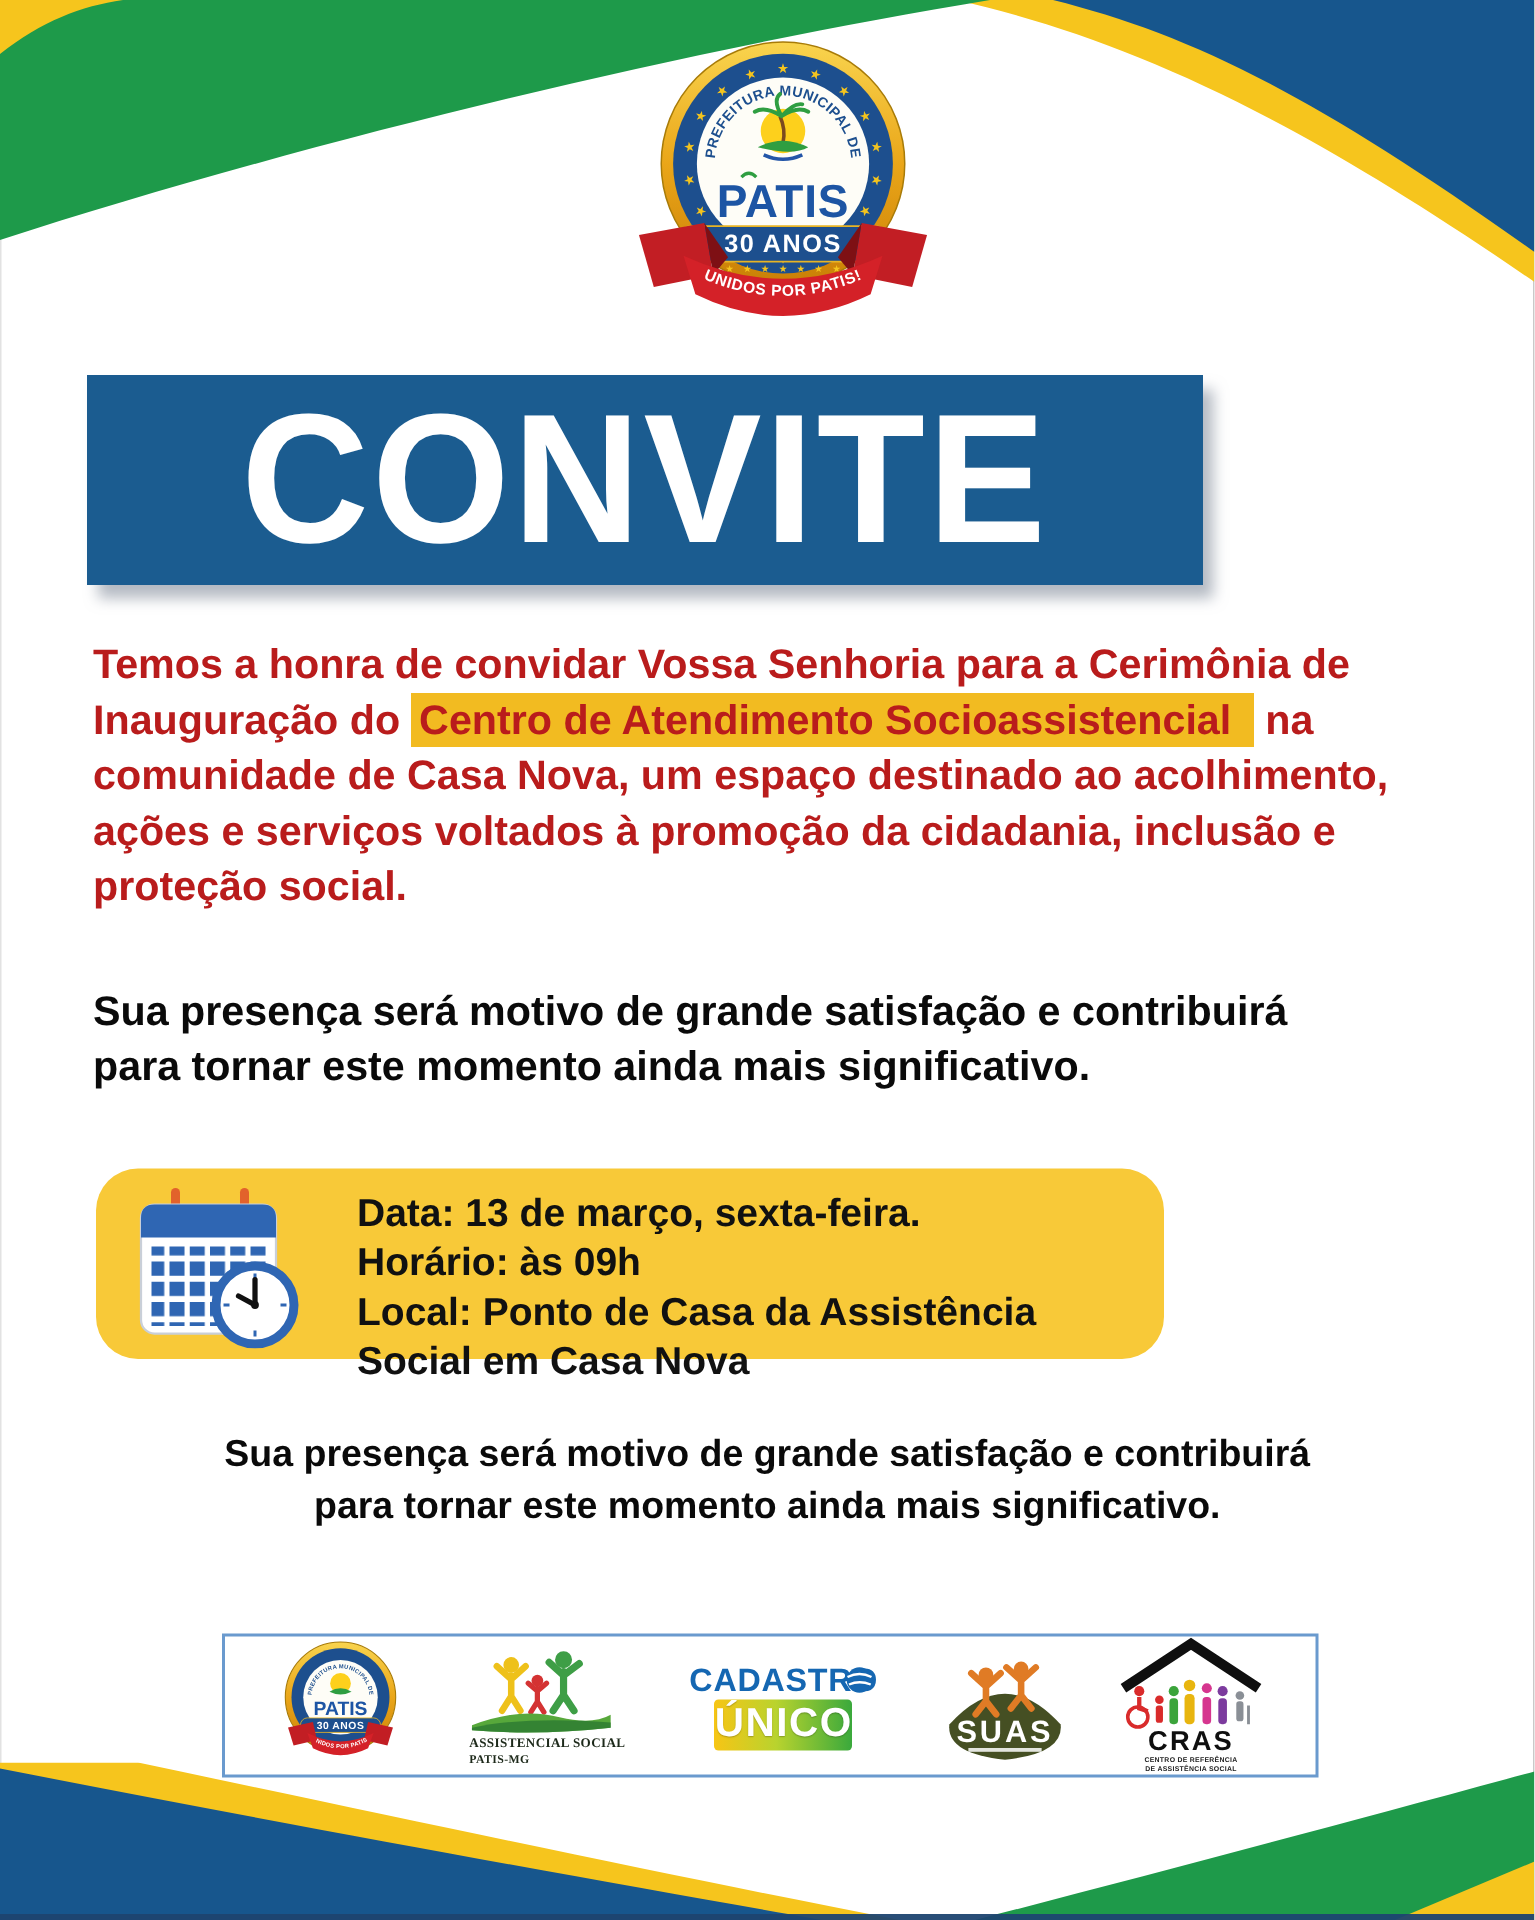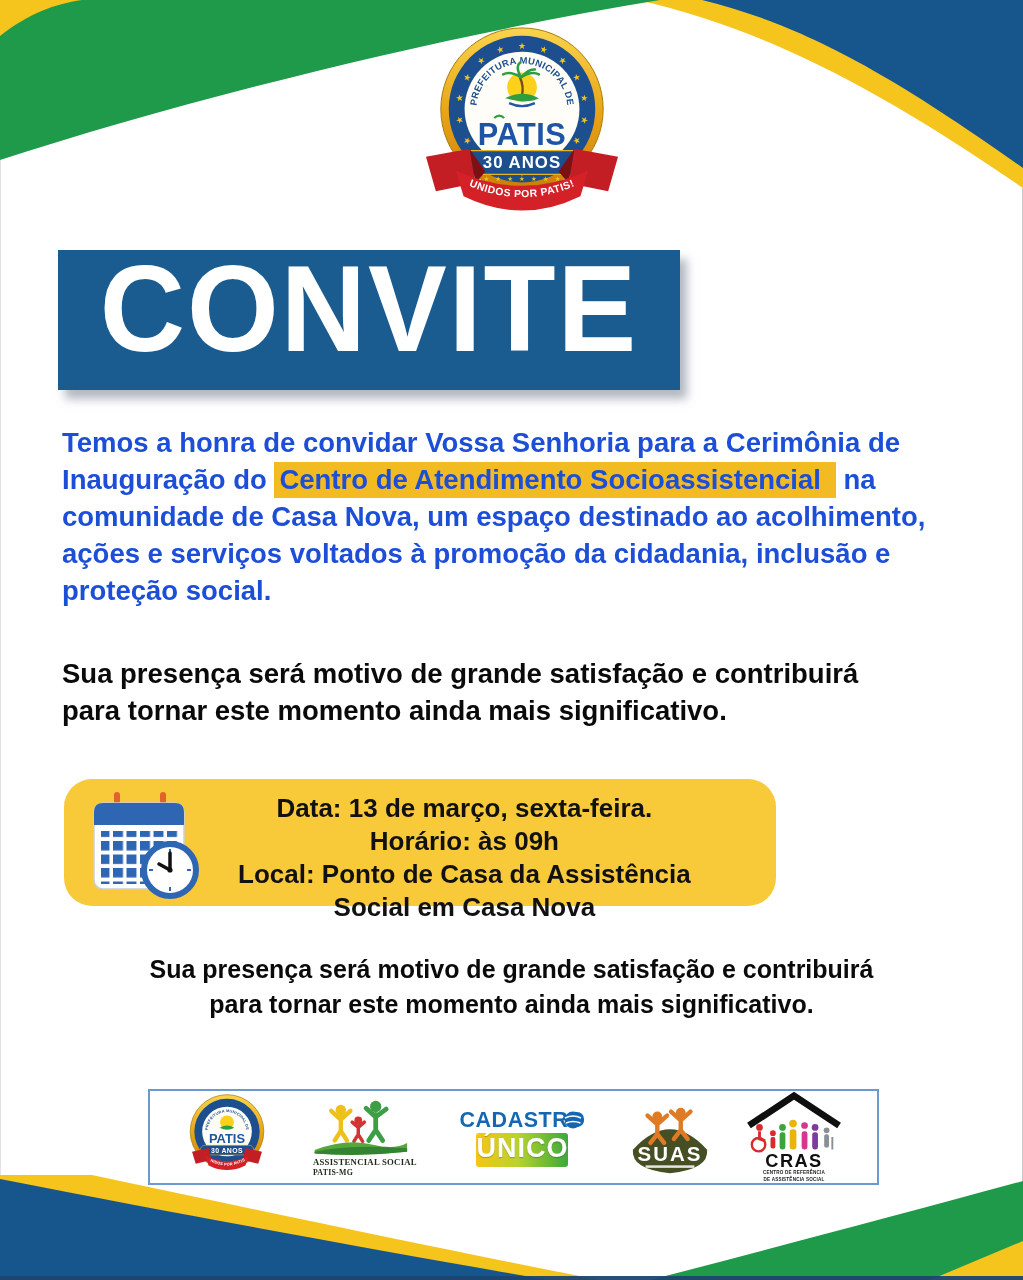--- a/index.html
+++ b/index.html
@@ -18,39 +18,39 @@
 
   .badge-wrap{position:absolute;top:22px;left:calc(50% + 10px);transform:translateX(-50%);width:208px;height:198px}
   .ring-star{font-size:9px;fill:#f4c41e;text-anchor:middle;font-family:"DejaVu Sans",sans-serif}
   .row-star{font-size:6.5px;fill:#f4c41e;text-anchor:middle;font-family:"DejaVu Sans",sans-serif}
   .badge-arc{font-size:9.5px;font-weight:bold;fill:#1d4f8e;letter-spacing:.3px}
   .badge-patis{font-size:31px;font-weight:bold;fill:#1d55a4;text-anchor:middle;letter-spacing:.5px}
   .badge-years{font-size:17px;font-weight:bold;fill:#fff;text-anchor:middle;letter-spacing:1px}
   .badge-ribbon-txt{font-size:10.5px;font-weight:bold;fill:#fff;letter-spacing:.5px}
 
   .banner{
-    position:absolute;left:58px;top:250px;width:622px;height:140px;
+    position:absolute;left:58px;top:250px;width:744px;height:140px;
     background:var(--c-banner_blue,#1b5c90);
     box-shadow:7px 9px 9px rgba(116,128,143,.55);
-    display:flex;justify-content:center;
+    display:flex;align-items:center;justify-content:center;
   }
   .banner span{
     color:#fff;font-weight:bold;font-size:118px;letter-spacing:2px;line-height:1;
     transform:scaleY(1.04);
   }
 
-  .invite{position:absolute;left:62px;top:424px;width:930px;color:#1d4ed8;
+  .invite{position:absolute;left:62px;top:424px;width:930px;color:#b91c1c;
     font-weight:bold;font-size:27.5px;line-height:37px;white-space:nowrap}
   .invite .hl{background:var(--c-highlight,#f2bb21);padding:2px 15px 3px 5px}
   .invite2{position:absolute;left:62px;top:655px;width:930px;color:#0a0a0a;
     font-weight:bold;font-size:27.5px;line-height:37px;white-space:nowrap}
 
   .event-box{
     position:absolute;left:64px;top:779px;width:712px;height:127px;
-    background:var(--c-event_box,#f8c938);border-radius:28px;text-align:center;
+    background:var(--c-event_box,#f8c938);border-radius:28px;
   }
   .event-cal{position:absolute;left:22px;top:8px;width:115px;height:112px}
   .event-lines{position:absolute;left:174px;top:13px;color:#111;
     font-weight:bold;font-size:26px;line-height:33px;white-space:nowrap}
 
   .closing{position:absolute;left:0;top:952px;width:1023px;text-align:center;
     color:#0a0a0a;font-weight:bold;font-size:25px;line-height:35px}
 
   .footer-strip{
     position:absolute;left:148px;top:1089px;width:731px;height:96px;

